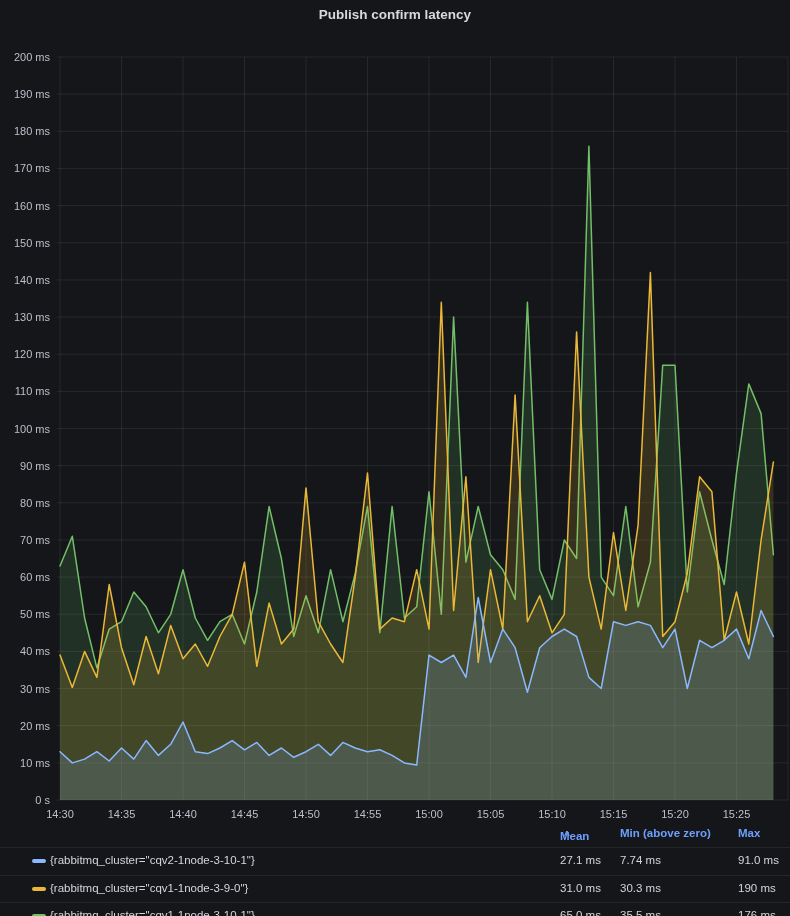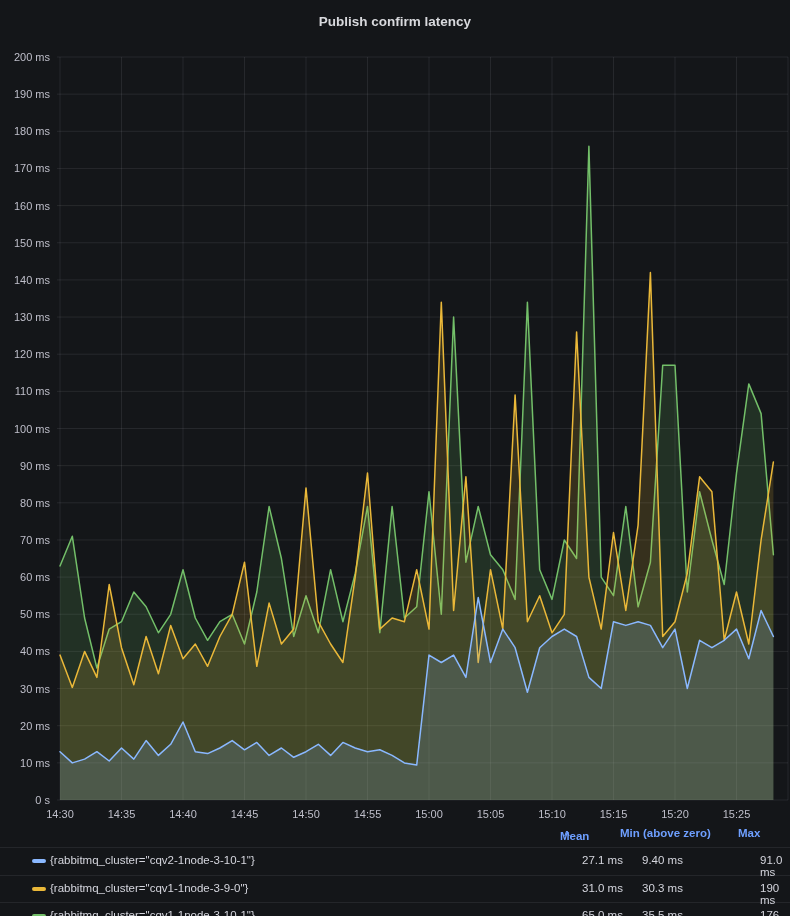--- a/index.html
+++ b/index.html
@@ -3,32 +3,32 @@
 <meta charset="utf-8">
 <style>
   :root{
     --bg:#141619; --grid:rgba(204,204,220,0.10); --axis-text:#bfbfca;
     --title-text:#d8d9dd; --legend-header:#6e9fff; --legend-text:#d5d6de;
     --row-border:rgba(204,204,220,0.09);
   }
   html,body{margin:0;padding:0;background:var(--bg);}
   .panel{position:relative;width:790px;height:916px;background:var(--bg);
     font-family:"Liberation Sans",sans-serif;overflow:hidden;}
-  .panel-title{position:absolute;top:14px;left:0;width:100%;text-align:center;
+  .panel-title{position:absolute;top:7px;left:0;width:100%;text-align:center;
     color:var(--title-text);font-size:13.5px;font-weight:700;}
   svg text{font-family:"Liberation Sans",sans-serif;font-size:11px;fill:var(--axis-text);}
   .legend{position:absolute;top:824px;left:0;width:790px;font-size:11.5px;color:var(--legend-text);}
   .legend-header{position:relative;height:23px;}
   .legend-header span{position:absolute;top:3px;color:var(--legend-header);font-weight:700;cursor:pointer;}
   .col-mean{left:560px;} .col-min{left:620px;} .col-max{left:738px;}
   .sort-caret{font-size:10px;margin-left:4px;font-weight:700;}
   .legend-row{position:relative;height:26.5px;border-top:1px solid var(--row-border);}
   .swatch{position:absolute;left:32px;top:11px;width:14px;height:4px;border-radius:2px;}
   .series-label{position:absolute;left:50px;top:6px;cursor:pointer;}
-  .legend-row .val{position:absolute;top:6px;color:var(--legend-text);font-weight:400;margin-left:22px;}
+  .legend-row .val{position:absolute;top:6px;color:var(--legend-text);font-weight:400;}
 </style>
 </head>
 <body>
 
 <div class="panel">
   <div class="panel-title">Publish confirm latency</div>
 
   <svg id="chart-svg" width="790" height="822" viewBox="0 0 790 822">
       <line x1="57" x2="788" y1="800" y2="800" stroke="rgba(204,204,220,0.10)" stroke-width="1"></line>
       <text x="50" y="804" text-anchor="end">0 s</text>
@@ -112,21 +112,21 @@
           <span class="sort-caret">^</span>
         </span>
       <span class="col-min">Min (above zero)</span>
       <span class="col-max">Max</span>
     </div>
 
     <div class="legend-row">
       <span class="swatch" style="background: rgb(138, 184, 255);"></span>
       <span class="series-label">{rabbitmq_cluster="cqv2-1node-3-10-1"}</span>
       <span class="val col-mean">27.1 ms</span>
-      <span class="val col-min">9.40 ms</span>
+      <span class="val col-min">7.74 ms</span>
       <span class="val col-max">91.0 ms</span>
     </div>
 
     <div class="legend-row">
       <span class="swatch" style="background: rgb(234, 184, 57);"></span>
       <span class="series-label">{rabbitmq_cluster="cqv1-1node-3-9-0"}</span>
       <span class="val col-mean">31.0 ms</span>
       <span class="val col-min">30.3 ms</span>
       <span class="val col-max">190 ms</span>
     </div>

